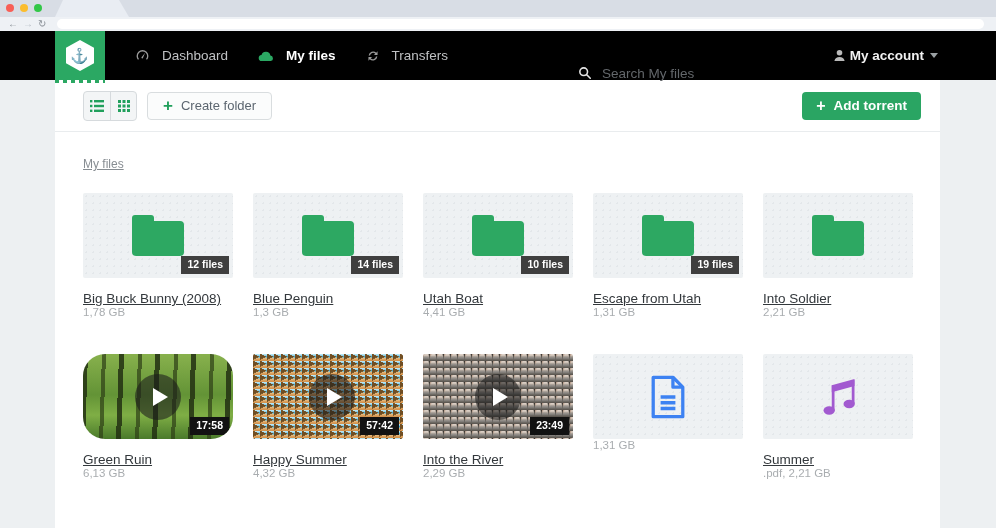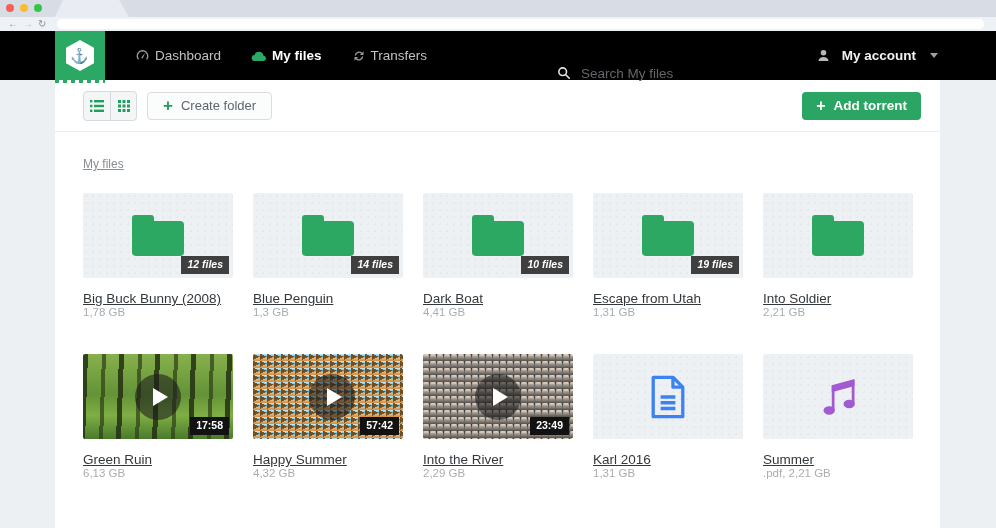--- a/index.html
+++ b/index.html
@@ -21,29 +21,29 @@
   
   .navbar { height:49px; background:#000; display:flex; align-items:center; padding-right:58px; position:relative; }
   .logo { width:50px; height:49px; margin-left:55px; background:#2ba863; position:relative;
     display:flex; align-items:center; justify-content:center; flex-shrink:0; }
   .logo::after { content:''; position:absolute; left:0; top:49px; width:50px; height:3px;
     background:repeating-linear-gradient(90deg,#2ba863 0 4px, transparent 4px 8px); }
   .hex { width:28px; height:31px; background:#fff;
     clip-path:polygon(50% 0,100% 25%,100% 75%,50% 100%,0 75%,0 25%);
     display:flex; align-items:center; justify-content:center; }
   .hex span { color:#2ba863; font-size:15px; line-height:1; }
-  .nav-item { display:flex; align-items:center; gap:5px; margin-left:30px;
+  .nav-item { display:flex; align-items:center; gap:12px; margin-left:30px;
     font-size:13.5px; color:#bfc1c3; cursor:pointer; }
   .nav-item:first-of-type { margin-left:15px; }
   .nav-item.active { color:#fff; font-weight:700; }
   .nav-search { display:flex; align-items:center; gap:10px; margin-left:130px;margin-top:35px; }
   .nav-search input { background:transparent; border:none; outline:none; width:190px;
     font-size:13.5px; color:#e8e8e8; font-family:"Liberation Sans",sans-serif; }
   .nav-search input::placeholder { color:#63676b; }
-  .account { margin-left:auto; display:flex; align-items:center; gap:12px;
+  .account { margin-left:auto; display:flex; align-items:center; gap:4px;
     color:#f2f2f2; font-size:13.5px; font-weight:700; cursor:pointer; }
   .caret { width:0; height:0; border-left:4px solid transparent; border-right:4px solid transparent;
     border-top:5px solid #9aa0a3; margin-left:2px; }
 
   
   .page { height:448px; background:#edf0f2; }
   .panel { margin-left:55px; width:885px; height:100%; background:#fff; }
 
   .toolbar { height:52px; display:flex; align-items:center; padding:0 19px 0 28px;
     border-bottom:1px solid #e9ecee; }
@@ -65,21 +65,21 @@
   .card { width:150px; cursor:pointer; }
   .thumb { width:150px; height:85px; border-radius:2px; position:relative;
     background-color:#eef1f3;
     background-image:radial-gradient(#e3e7ea 1px, transparent 1px); background-size:7px 7px;
     display:flex; align-items:center; justify-content:center; overflow:hidden; }
   .title { margin-top:13px; font-size:13.5px; color:#33383c;text-decoration:underline; }
   .size { font-size:11.5px; color:#a9adb0; }
 
   .thumb-badge { position:absolute; right:4px; bottom:4px; color:#fff; font-weight:700;
     font-size:10.5px; padding:2px 6px; line-height:1.3; }
-  .type-folder .thumb-badge { background:#3f3f3f;font-style:italic; }
+  .type-folder .thumb-badge { background:#3f3f3f; }
   .type-video  .thumb-badge { background:#121212; }
 
   
   .folder-icon { display:none; width:52px; height:35px; background:#2da862; border-radius:4px; position:relative; margin-top:5px; }
   .folder-icon::before { content:''; position:absolute; top:-6px; left:0; width:22px; height:10px;
     background:#2da862; border-radius:3px 3px 0 0; }
   .type-folder .folder-icon { display:block; }
 
   
   .play { display:none; width:46px; height:46px; border-radius:50%; background:rgba(28,28,28,.58);
@@ -90,21 +90,21 @@
 
   .doc-icon, .music-icon { display:none; }
   .type-document .doc-icon { display:block; }
   .type-audio .music-icon { display:block; }
 
   
   .thumb-forest { background-image:
     repeating-linear-gradient(92deg, rgba(34,48,18,.85) 0 5px, rgba(34,48,18,0) 5px 19px,
       rgba(45,62,22,.7) 19px 23px, rgba(34,48,18,0) 23px 36px),
     linear-gradient(180deg,#88b14d 0%,#639336 48%,#7fae45 72%,#4a7a2b 100%);
-    background-size:auto, auto; }
+    background-size:auto, auto;border-radius:22px; }
   .thumb-beach { background-image:
     conic-gradient(from 237deg at 47% 24%, rgba(0,0,0,0) 0deg, #744f23 0deg 62deg, rgba(0,0,0,0) 62deg),
     conic-gradient(from 240deg at 76% 32%, rgba(0,0,0,0) 0deg, #6d4c22 0deg 52deg, rgba(0,0,0,0) 52deg),
     conic-gradient(from 242deg at 96% 34%, rgba(0,0,0,0) 0deg, #7b5a2d 0deg 48deg, rgba(0,0,0,0) 48deg),
     linear-gradient(180deg,#c4eaf6 0%,#9fdaee 20%,#2f9fd0 30%,#55b8da 46%,#e7c28c 56%,#dba05c 78%,#cf8d49 100%); padding-left: 8px; }
   .thumb-river { background-image:
     linear-gradient(255deg, #2e2a26 0%, #423e38 9%, rgba(66,62,56,0) 24%),
     linear-gradient(115deg, rgba(150,110,85,.75) 0%, rgba(150,110,85,0) 22%),
     linear-gradient(180deg,#e0d4ca 0%,#ccc0b5 26%,#9d958d 40%,#8d8a86 56%,#6e6a64 78%,#55504a 100%); }
 </style>
@@ -240,21 +240,21 @@
     <div class="title">Blue Penguin</div>
     <div class="size">1,3 GB</div>
   </div>
 
   <div class="card type-folder">
     <div class="thumb">
       <div class="folder-icon"></div>
 
       <div class="thumb-badge">10 files</div>
     </div>
-    <div class="title">Dark Boat</div>
+    <div class="title">Utah Boat</div>
     <div class="size">4,41 GB</div>
   </div>
 
   <div class="card type-folder">
     <div class="thumb">
       <div class="folder-icon"></div>
 
       <div class="thumb-badge">19 files</div>
     </div>
     <div class="title">Escape from Utah</div>
@@ -310,21 +310,20 @@
         <g fill="none" stroke="#3d82f2" stroke-width="2" stroke-linejoin="round">
           <path d="M3 2h12l6 6v18H3z"></path>
           <path d="M15 2v6h6"></path>
           <line x1="7.5" y1="14" x2="16.5" y2="14"></line>
           <line x1="7.5" y1="17.5" x2="16.5" y2="17.5"></line>
           <line x1="7.5" y1="21" x2="16.5" y2="21"></line>
         </g>
       </svg>
 
     </div>
-    <div class="title">Karl 2016</div>
     <div class="size">1,31 GB</div>
   </div>
 
   <div class="card type-audio">
     <div class="thumb">
 
       <svg class="music-icon" width="44" height="44" viewBox="0 0 24 24">
         <g fill="#a25ad0">
           <polygon points="8.6,5.6 21,2.2 21,6 8.6,9.4"></polygon>
           <rect x="8.6" y="5.6" width="1.5" height="13.6"></rect>

